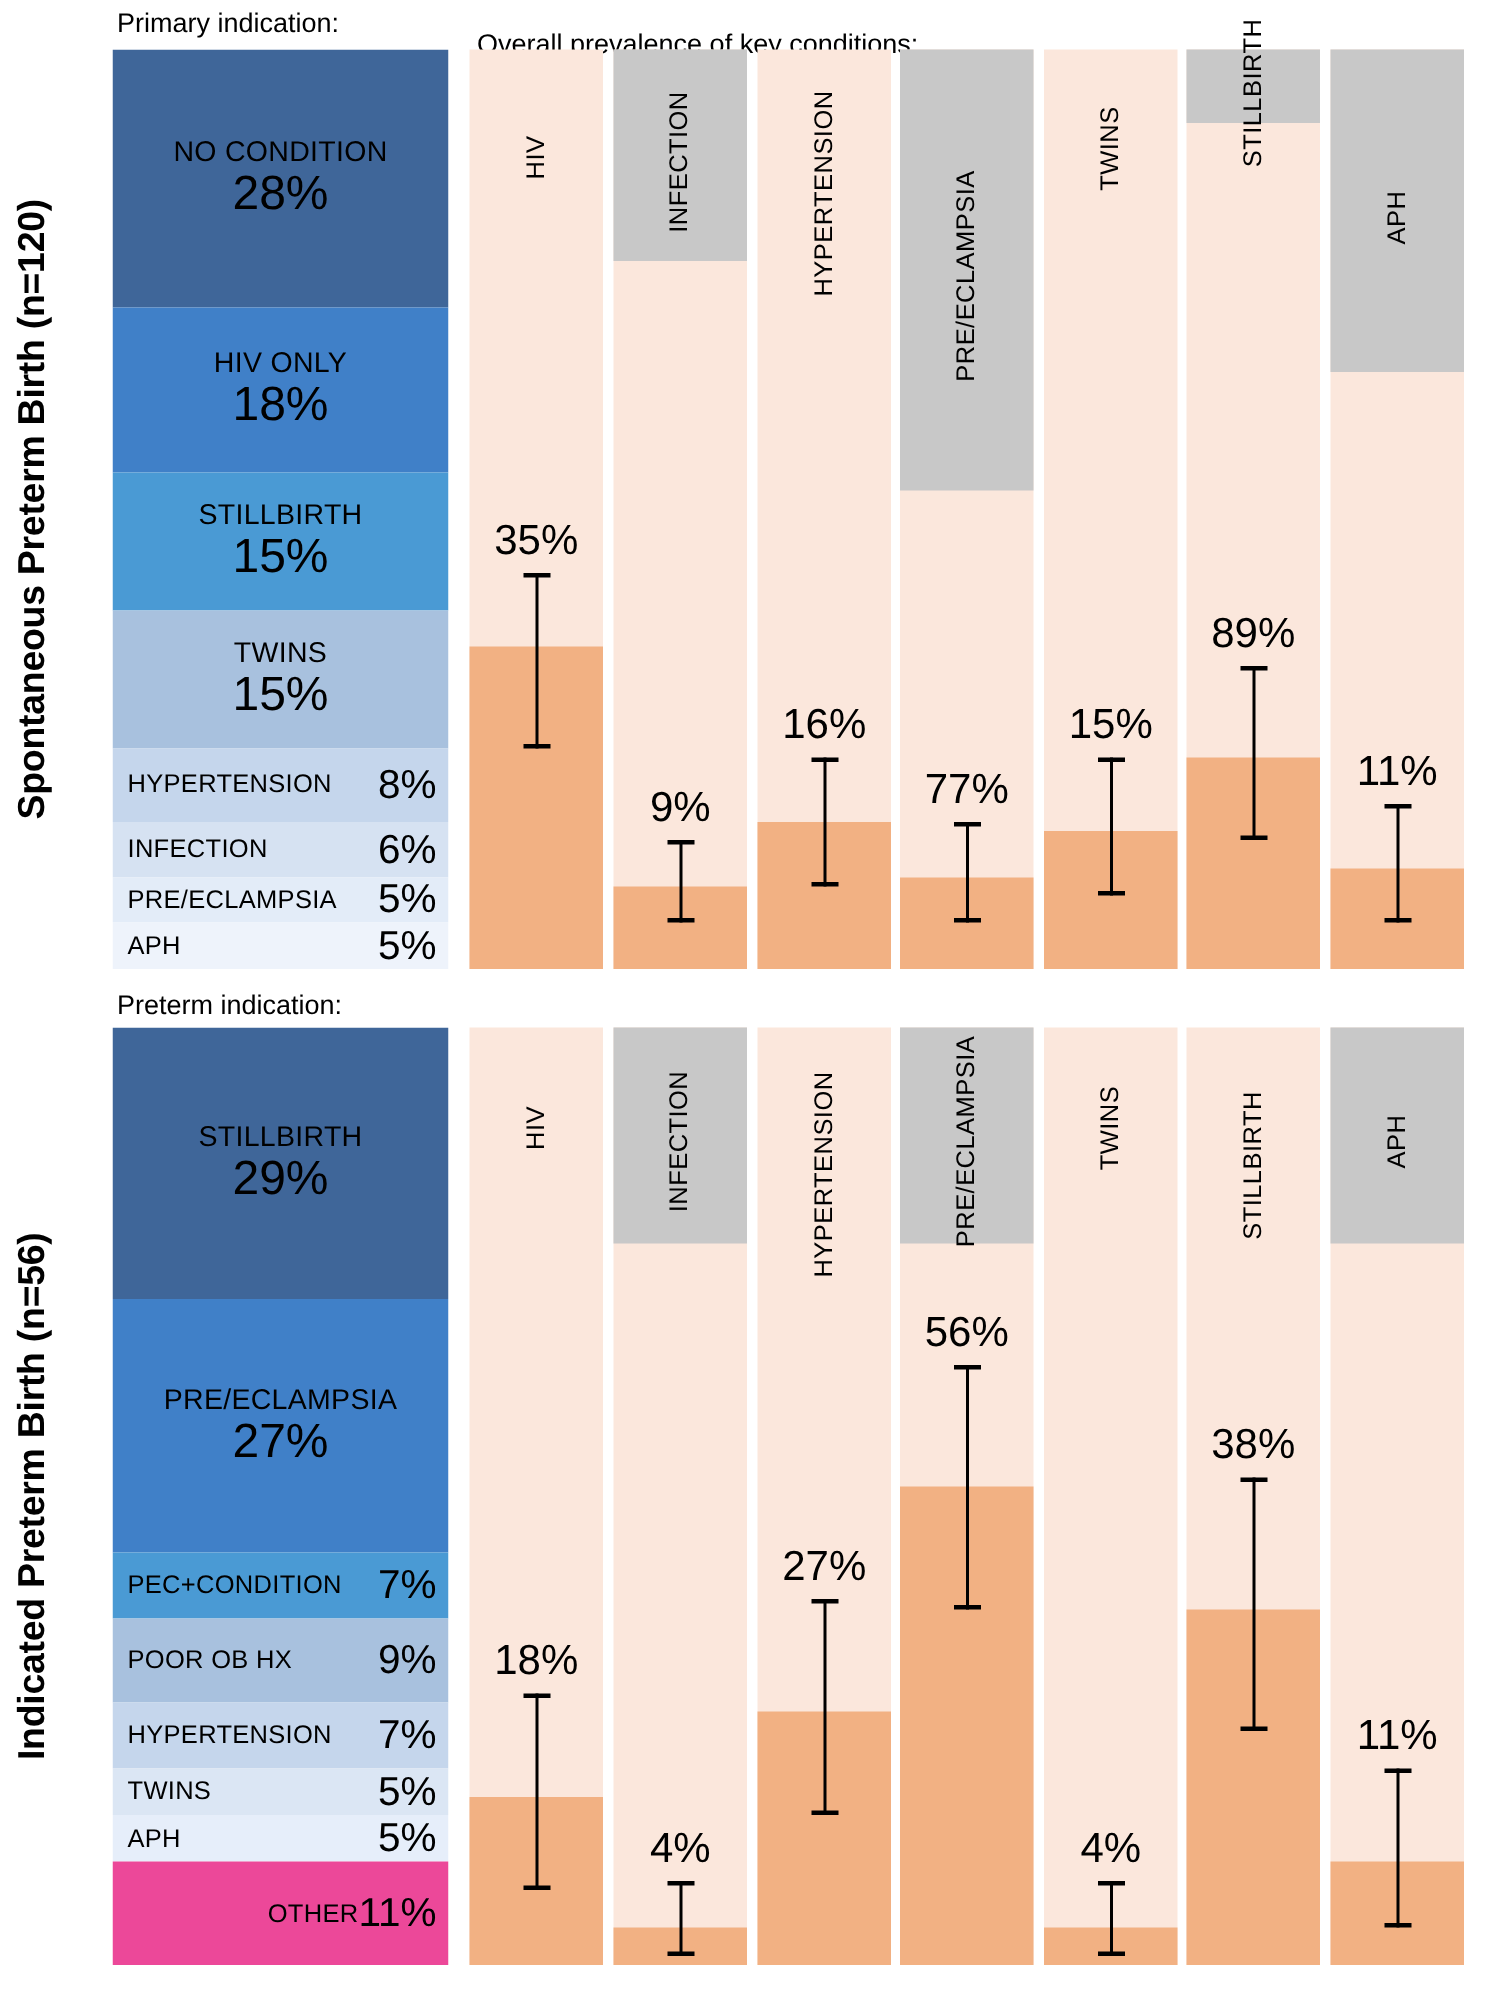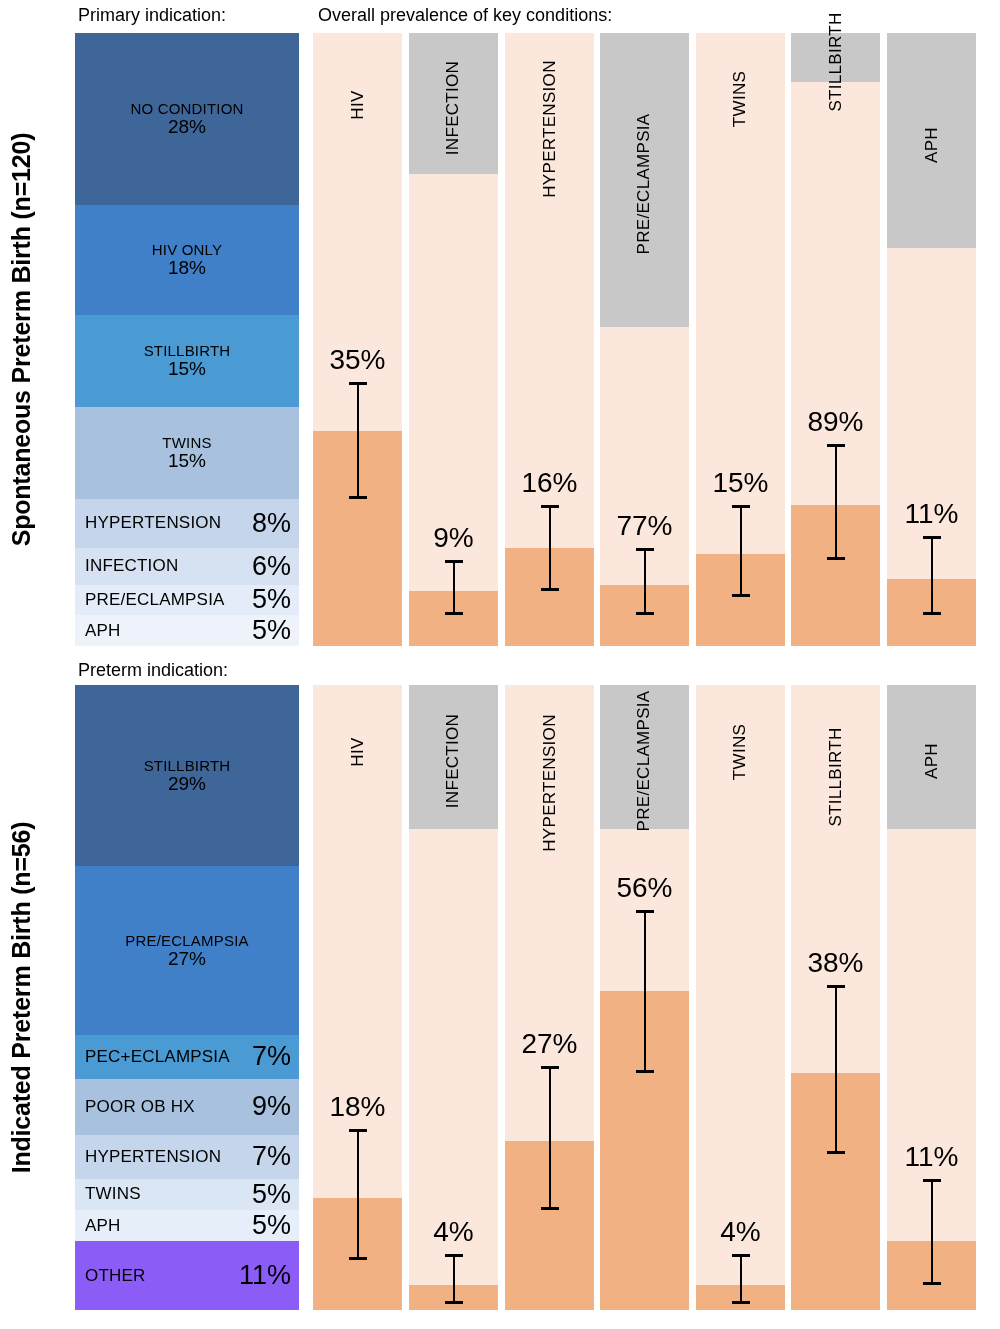--- a/index.html
+++ b/index.html
@@ -37,22 +37,22 @@
     overflow:hidden;
   }
   .seg{
     position:relative;width:100%;
     display:flex;align-items:center;justify-content:center;
     box-sizing:border-box;
   }
   .seg .two{
     display:flex;flex-direction:column;align-items:center;line-height:1.05;
   }
-  .seg .lbl{font-size:15px;letter-spacing:.2px;}
-  .seg .val{font-size:19px;font-weight:400;}
+  .seg .lbl{font-size:19px;letter-spacing:.2px;}
+  .seg .val{font-size:32px;font-weight:400;}
   
   .seg.row{justify-content:space-between;padding:0 8px 0 10px;}
   .seg.row .lbl{font-size:17px;}
   .seg.row .val{font-size:27px;}
 
   
   .pcol{position:absolute;overflow:visible;}
   .track{position:absolute;left:0;top:0;width:100%;height:100%;background:#fbe7dc;}
   .fill{position:absolute;left:0;bottom:0;width:100%;background:#f2b183;}
   .catbox{
@@ -76,21 +76,21 @@
 </head>
 <body>
 
 <div class="figure">
 
   <div class="panel" id="panel-top">
     <div class="ytitle" id="ytitle-top" style="top:33px;height:613px;">
       <span>Spontaneous Preterm Birth (n=120)</span>
     </div>
     <div class="colhead" id="head-left-top" style="left:78px;top:5px;">Primary indication:</div>
-    <div class="colhead" id="head-right-top" style="left:318px;top:5px;">Overall prevalence of key conditions:</div>
+    <div class="colhead" id="head-right-top" style="left:318px;top:19px;">Overall prevalence of key conditions:</div>
 
     <div class="stack" id="stack-top" style="left:75px;top:33px;width:224px;height:613px;">
         <div class="seg " style="background: rgb(63, 102, 153); height: 28%;">
           <div class="two">
             <span class="lbl">NO CONDITION</span>
             <span class="val">28%</span>
           </div>
         </div>
         <div class="seg " style="background: rgb(64, 128, 200); height: 18%;">
           <div class="two">
@@ -222,40 +222,40 @@
             <span class="val">29%</span>
           </div>
         </div>
         <div class="seg " style="background: rgb(64, 128, 200); height: 27%;">
           <div class="two">
             <span class="lbl">PRE/ECLAMPSIA</span>
             <span class="val">27%</span>
           </div>
         </div>
         <div class="seg row" style="background: rgb(74, 154, 212); height: 7%;">
-          <span class="lbl">PEC+ECLAMPSIA</span>
+          <span class="lbl">PEC+CONDITION</span>
           <span class="val">7%</span>
         </div>
         <div class="seg row" style="background: rgb(168, 193, 222); height: 9%;">
           <span class="lbl">POOR OB HX</span>
           <span class="val">9%</span>
         </div>
         <div class="seg row" style="background: rgb(197, 214, 236); height: 7%;">
           <span class="lbl">HYPERTENSION</span>
           <span class="val">7%</span>
         </div>
         <div class="seg row" style="background: rgb(219, 230, 244); height: 5%;">
           <span class="lbl">TWINS</span>
           <span class="val">5%</span>
         </div>
         <div class="seg row" style="background: rgb(230, 238, 250); height: 5%;">
           <span class="lbl">APH</span>
           <span class="val">5%</span>
         </div>
-        <div class="seg row" style="background: #8b5cf6; height: 11%;">
+        <div class="seg row" style="background: #ec4899; height: 11%; justify-content: flex-end;">
           <span class="lbl">OTHER</span>
           <span class="val">11%</span>
         </div>
       </div>
 
     <div id="pcols-bottom">
         <div class="pcol" style="left: 313px; top: 25px; width: 89px; height: 625px;">
           <div class="track"></div>
           <div class="fill" style="height: 112.5px;"></div>
           <div class="catbox" style="height: 125px;">

